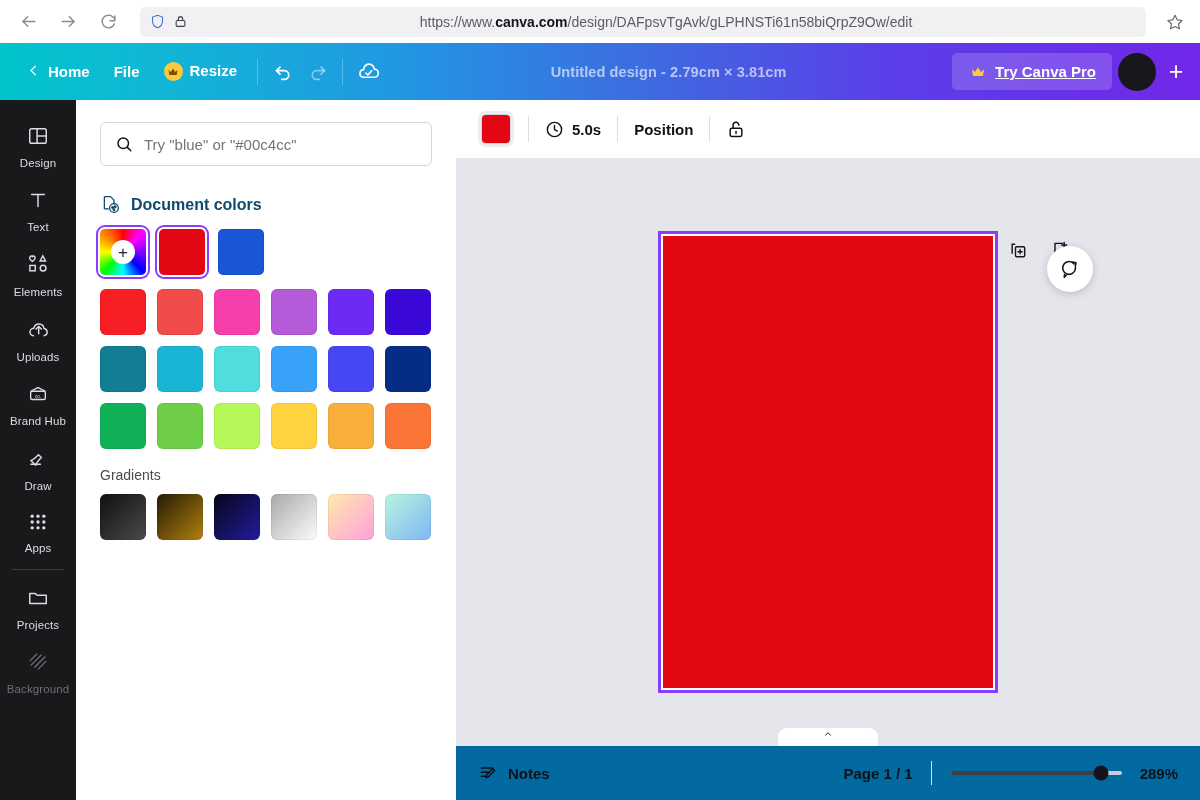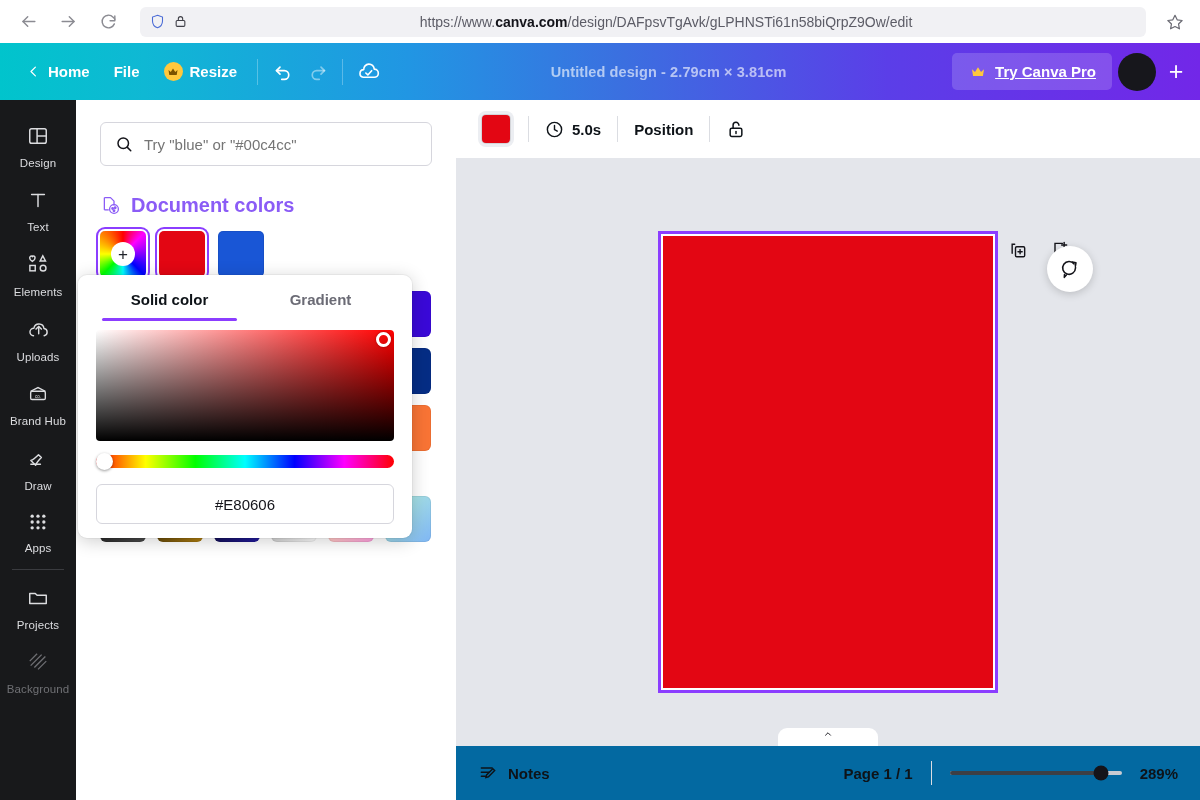--- a/index.html
+++ b/index.html
@@ -31,21 +31,21 @@
   .url-text b { color: #14141a; font-weight: 700; }
   .star-btn { color: #6a6a73; width: 22px; height: 22px; display:flex; align-items:center; justify-content:center;}
 
   
   .canva-header {
     height: 57px;
     background: linear-gradient(90deg,#01c4cc 0%,#0fb8d4 12%, #2196e3 34%, #3b6fe0 52%, #5b3ee8 74%, #7227e8 100%);
     display: flex; align-items: center; color: #fff; padding: 0 0 0 14px;
   }
   .hdr-item {
-    display: flex; align-items: center; gap: 7px; font-size: 15px; font-weight: 700;
+    display: flex; align-items: flex-start; gap: 7px; font-size: 15px; font-weight: 700;
     padding: 7px 12px; border-radius: 4px; white-space: nowrap;
   }
   .hdr-sep { width: 1px; height: 26px; background: rgba(255,255,255,.28); margin: 0 8px; }
   .hdr-icon-btn {
     width: 34px; height: 34px; display: flex; align-items: center; justify-content: center;
     border-radius: 4px;
   }
   .crown {
     width: 19px; height: 19px; border-radius: 50%; background: #ffc83d;
     display: flex; align-items: center; justify-content: center; flex: 0 0 auto;
@@ -92,21 +92,21 @@
   .search-box {
     height: 44px; border: 1px solid #d6d6dd; border-radius: 6px;
     display: flex; align-items: center; gap: 11px; padding: 0 14px;
   }
   .search-box input {
     border: 0; outline: 0; font-size: 15px; color: #8d8d96;
     font-family: inherit; width: 100%; background: transparent;
   }
   .sec-title {
     display: flex; align-items: center; gap: 10px;
-    font-size: 20px; font-weight: 700; color: #8b5cf6; margin: 28px 0 14px;
+    font-size: 16px; font-weight: 700; color: #0c4a6e; margin: 28px 0 14px;
   }
   .swatch-row { display: flex; gap: 13px; }
   .sw {
     width: 46px; height: 46px; border-radius: 5px; flex: 0 0 auto;
     box-shadow: inset 0 0 0 1px rgba(0,0,0,.07);
   }
   .sw.sel {
     box-shadow: 0 0 0 2px #fff, 0 0 0 4px #8b3dff;
   }
   .sw.rainbow {
@@ -500,33 +500,20 @@
     <div class="grad-title">Gradients</div>
     <div class="grid-row">
       <div class="grid-sw" style="background:linear-gradient(135deg,#101010,#4a4a4a);"></div>
       <div class="grid-sw" style="background:linear-gradient(135deg,#241a04,#b2800f);"></div>
       <div class="grid-sw" style="background:linear-gradient(135deg,#060617,#231ba0);"></div>
       <div class="grid-sw" style="background:linear-gradient(135deg,#a8a8a8,#fcfcfc);"></div>
       <div class="grid-sw" style="background:linear-gradient(135deg,#ffeaa8,#ff9fe0);"></div>
       <div class="grid-sw" style="background:linear-gradient(135deg,#b8f5dd,#7fb6f5);"></div>
     </div>
 
-    <div class="picker">
-      <div class="picker-tabs">
-        <div class="ptab active">Solid color</div>
-        <div class="ptab">Gradient</div>
-      </div>
-      <div class="sv-area">
-        <div class="sv-handle"></div>
-      </div>
-      <div class="hue-slider">
-        <div class="hue-handle"></div>
-      </div>
-      <div class="hex-input">#E80606</div>
-    </div>
   </div>
 
   <div class="editor">
     <div class="toolbar">
       <div class="tb-color" style="background:#E30613;"></div>
       <div class="tb-sep"></div>
       <div class="tb-item">
         <span style="display:flex;">
           <svg width="19" height="19" viewBox="0 0 24 24" fill="none" stroke="currentColor" stroke-width="1.8" stroke-linecap="round">
               <circle cx="12" cy="12" r="9"></circle>

